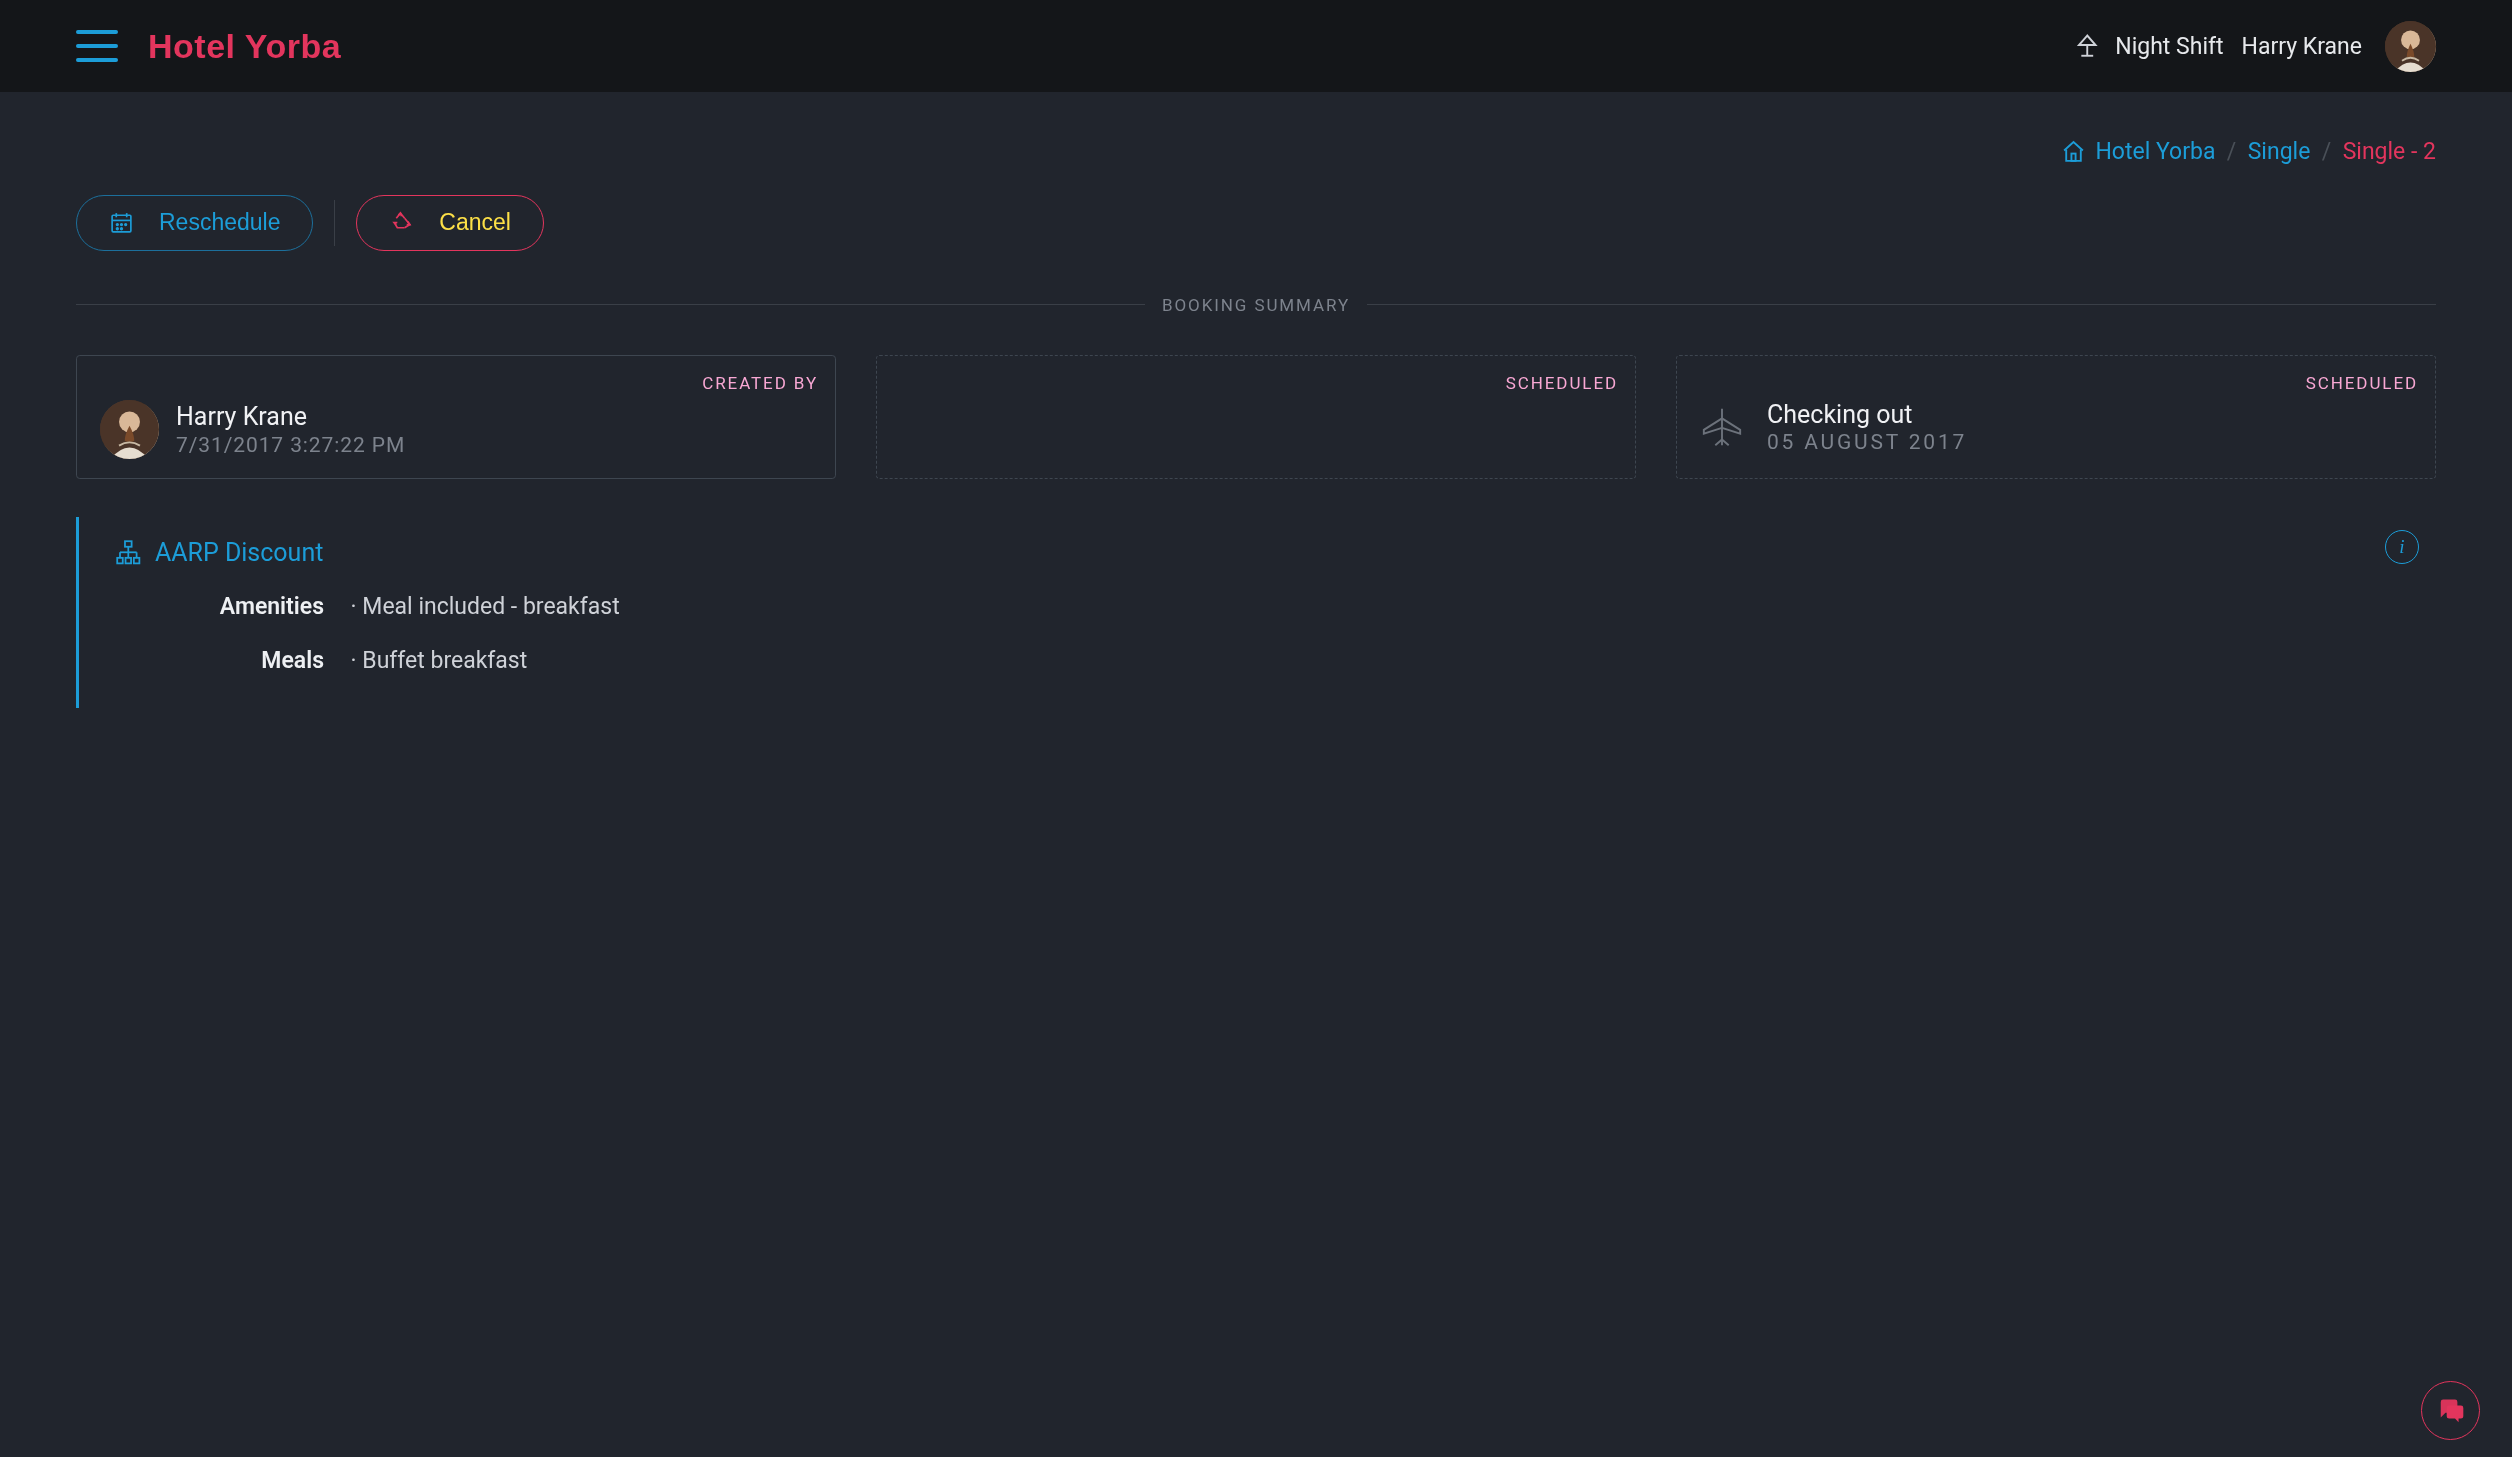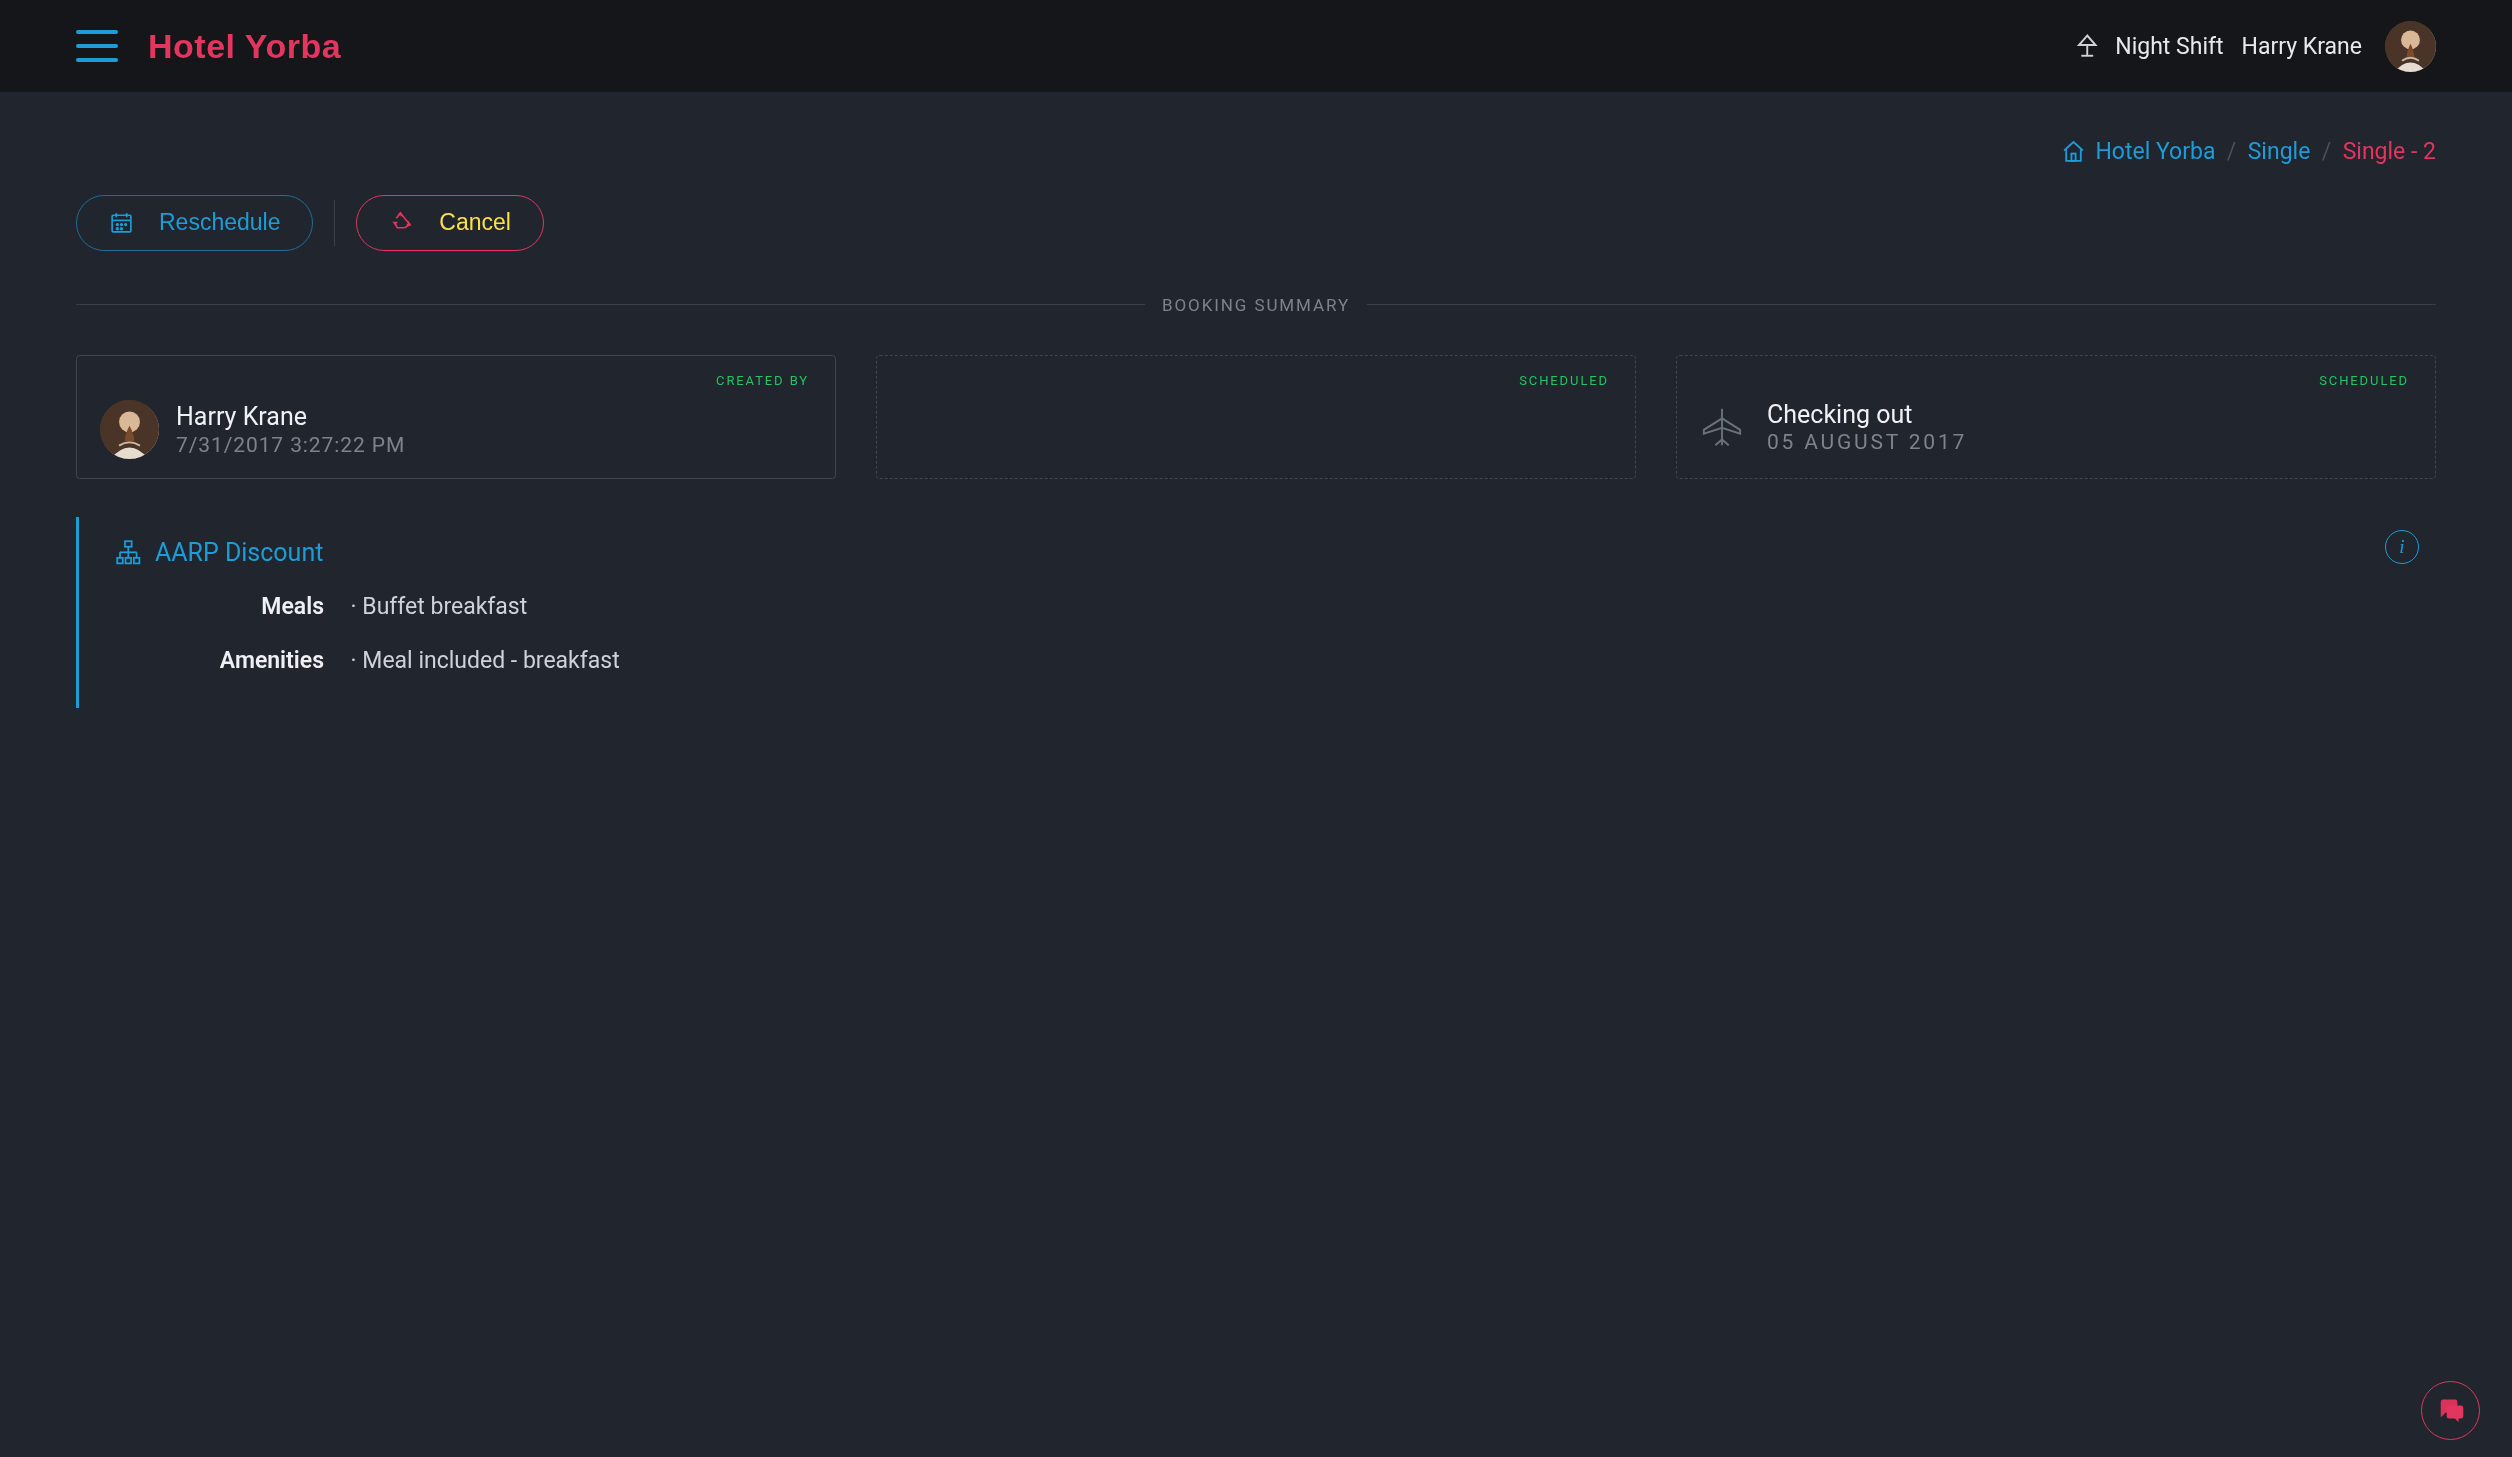--- a/index.html
+++ b/index.html
@@ -122,22 +122,22 @@
   .card {
     flex: 1;
     padding: 19px 23px;
     border-radius: 3.8px;
     position: relative;
     min-height: 121px;
   }
   .card-created { border: 0.9px solid #3e4650; }
   .card-sched   { border: 0.9px dashed #3e4650; }
   .card .tag {
-    position: absolute; top: 17px; right: 26px;
-    font-size: 13px; letter-spacing: 1.9px; color: #22c55e;
+    position: absolute; top: 17px; right: 17px;
+    font-size: 17px; letter-spacing: 1.9px; color: #f9a8d4;
   }
   .card-created .row {
     display: flex; align-items: center; gap: 17px; margin-top: 25px;
   }
   .card-created .avatar { width: 59px; height: 59px; }
   .card-created .name { font-size: 25px; color: #f0f1f4; }
   .card-created .ts   { font-size: 21px; color: #7d838d; letter-spacing: 0.9px; margin-top: 1.9px; }
 
   .card-sched .row {
     display: flex; align-items: center; gap: 23px; margin-top: 25px;
@@ -330,26 +330,26 @@
           <line x1="12" y1="17" x2="12" y2="12"></line>
           <line x1="19.5" y1="17" x2="19.5" y2="12"></line>
           <line x1="4.5" y1="12" x2="19.5" y2="12"></line>
         </svg>
       </span>
       <span>AARP Discount</span>
     </div>
     <div class="info-icon">i</div>
 
     <div class="kv">
+      <div class="k">Amenities</div>
+      <div class="v">· Meal included - breakfast</div>
+    </div>
+    <div class="kv">
       <div class="k">Meals</div>
       <div class="v">· Buffet breakfast</div>
-    </div>
-    <div class="kv">
-      <div class="k">Amenities</div>
-      <div class="v">· Meal included - breakfast</div>
     </div>
   </div>
 
 </div>
 
 <div class="fab">
   <span>
     <svg width="28.5" height="28.5" viewBox="0 0 24 24" fill="#e3355d">
       <path d="M4 3 h12 a2 2 0 0 1 2 2 v7 a2 2 0 0 1 -2 2 h-8 l-4 4 v-4 a2 2 0 0 1 0 0 v-9 a2 2 0 0 1 2 -2 z" opacity="0.95"></path>
       <path d="M9 8 h12 a2 2 0 0 1 2 2 v7 a2 2 0 0 1 -2 2 h-2 v3 l-3 -3 h-5 a2 2 0 0 1 -2 -2 v-7 a2 2 0 0 1 2 -2 z" fill="#e3355d"></path>

